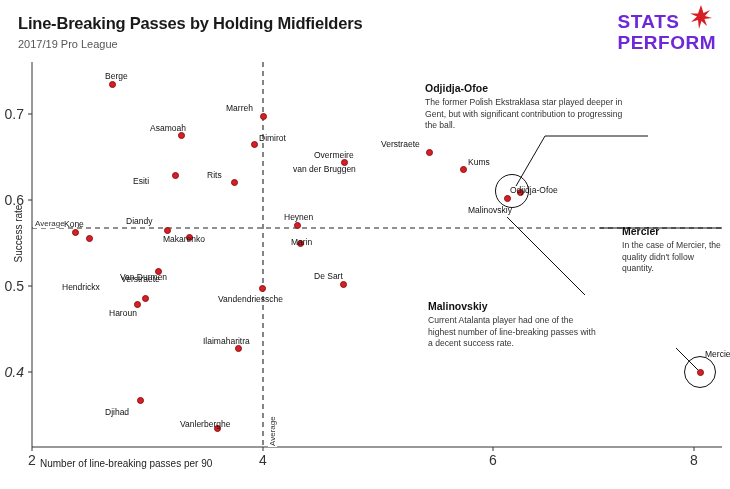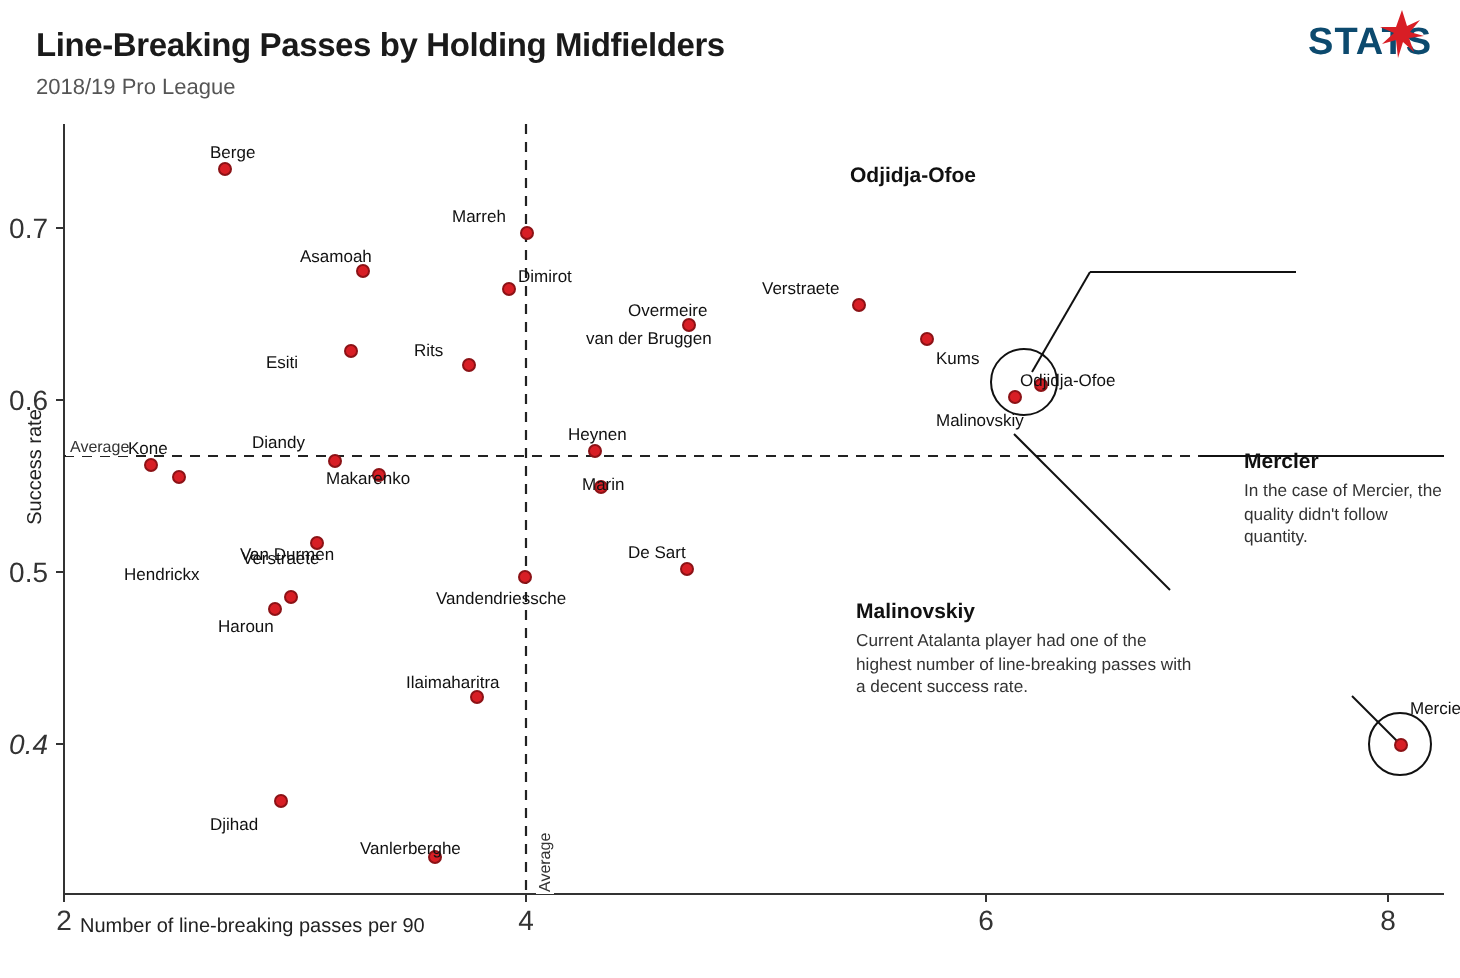--- a/index.html
+++ b/index.html
@@ -39,21 +39,21 @@
   .brand {
     position: absolute;
     right: 14px;
     top: 12px;
     text-align: left;
     line-height: 1.0;
   }
   .brand .line1, .brand .line2 {
     font-size: 19px;
     font-weight: bold;
-    color: #0c4a6e;
+    color: #6d28d9;
     letter-spacing: 0.5px;
     display: block;
   }
   .brand .line2 { margin-top: 2px; }
   .brand-mark {
     position: absolute;
     right: 2px;
     top: -8px;
     width: 26px;
     height: 26px;
@@ -148,24 +148,25 @@
     border-radius: 50%;
     box-sizing: border-box;
   }
 </style>
 </head>
 <body>
 
 <div id="root">
 
   <div class="title">Line-Breaking Passes by Holding Midfielders</div>
-  <div class="subtitle">2018/19 Pro League</div>
+  <div class="subtitle">2017/19 Pro League</div>
 
   <div class="brand">
     <span class="line1">STATS</span>
+    <span class="line2">PERFORM</span>
     <svg class="brand-mark" viewBox="0 0 26 26">
       <path d="M13 1 L15.5 9 L22 6 L17 12 L24 14 L16.5 15 L19 22 L13.5 17 L11 25 L10 16 L3 18 L9 12.5 L2 9.5 L10 9.5 Z" fill="#d81e25"></path>
     </svg>
   </div>
 
   <svg class="plot" viewBox="0 0 730 489">
 
     <line x1="32" y1="447" x2="722" y2="447" stroke="#333" stroke-width="1"></line>
     <line x1="32" y1="62" x2="32" y2="447" stroke="#333" stroke-width="1"></line>
 
@@ -224,21 +225,21 @@
   <div class="point" style="left:254px; top:144px;"></div>
   <div class="plabel" style="left:259px; top:133px;">Dimirot</div>
 
   <div class="point" style="left:429px; top:152px;"></div>
   <div class="plabel" style="left:381px; top:139px;">Verstraete</div>
 
   <div class="point" style="left:344px; top:162px;"></div>
   <div class="plabel" style="left:314px; top:150px;">Overmeire</div>
 
   <div class="point" style="left:463px; top:169px;"></div>
-  <div class="plabel" style="left:468px; top:174px;text-align:right;">Kums</div>
+  <div class="plabel" style="left:468px; top:157px;text-align:right;">Kums</div>
 
   <div class="point" style="left:175px; top:175px;"></div>
   <div class="plabel" style="left:133px; top:176px;">Esiti</div>
 
   <div class="plabel" style="left:293px; top:164px;">van der Bruggen</div>
 
   <div class="point" style="left:234px; top:182px;"></div>
   <div class="plabel" style="left:207px; top:170px;">Rits</div>
 
   <div class="point" style="left:520px; top:192px;"></div>
@@ -287,20 +288,21 @@
   <div class="plabel" style="left:705px; top:349px;">Mercier</div>
 
   <div class="point" style="left:140px; top:400px;"></div>
   <div class="plabel" style="left:105px; top:407px;">Djihad</div>
 
   <div class="point" style="left:217px; top:428px;"></div>
   <div class="plabel" style="left:180px; top:419px;">Vanlerberghe</div>
 
   <div class="annot" style="left:425px; top:82px; width:200px;">
     <div class="ahead">Odjidja-Ofoe</div>
+    <div class="abody">The former Polish Ekstraklasa star played deeper in Gent, but with significant contribution to progressing the ball.</div>
   </div>
 
   <div class="annot" style="left:622px; top:225px; width:100px;">
     <div class="ahead">Mercier</div>
     <div class="abody">In the case of Mercier, the quality didn't follow quantity.</div>
   </div>
 
   <div class="annot" style="left:428px; top:300px; width:168px;">
     <div class="ahead">Malinovskiy</div>
     <div class="abody">Current Atalanta player had one of the highest number of line-breaking passes with a decent success rate.</div>

